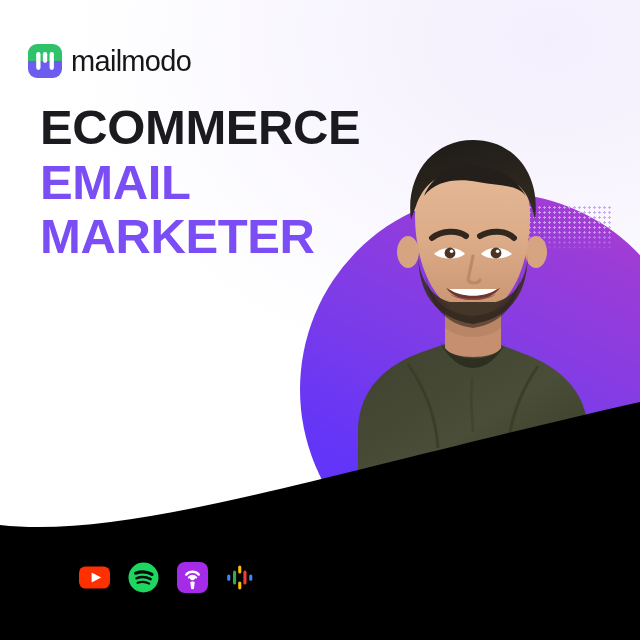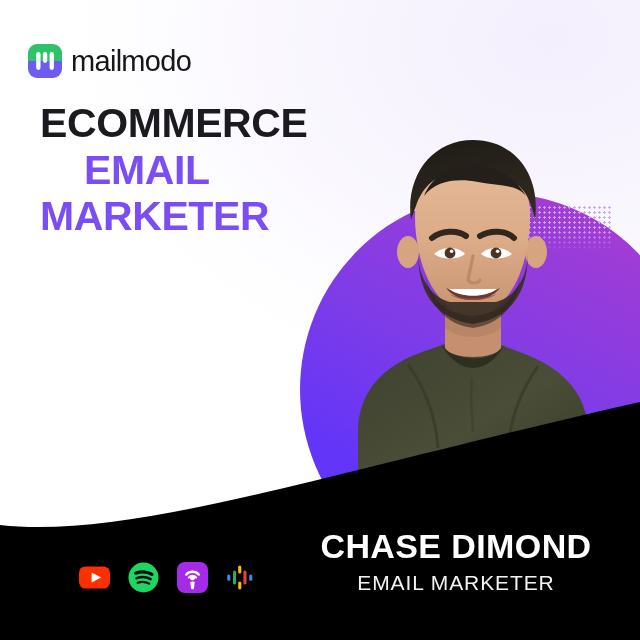--- a/index.html
+++ b/index.html
@@ -101,27 +101,27 @@
 
   
   .headline {
     position: absolute;
     left: 40px;
     top: 103px;
     line-height: 0.99;
   }
   .headline .line {
     display: block;
-    font-size: 41px;
+    font-size: 49px;
     font-weight: 700;
     letter-spacing: -0.4px;
     white-space: nowrap;
   }
   .headline .l1 { color: #1b1b1f; }
-  .headline .l2 { color: #7b4df5; margin-top: 6px; margin-left: 44px; }
+  .headline .l2 { color: #7b4df5; margin-top: 6px; }
   .headline .l3 { color: #7b4df5; margin-top: 6px; }
 
   
   .speaker {
     position: absolute;
     left: 296px;
     top: 528px;
     width: 320px;
     text-align: center;
   }
@@ -260,24 +260,20 @@
     </span>
     <span class="logo-wordmark">mailmodo</span>
   </div>
 
   <div class="headline">
     <span class="line l1">ECOMMERCE</span>
     <span class="line l2">EMAIL</span>
     <span class="line l3">MARKETER</span>
   </div>
 
-  <div class="speaker">
-    <div class="speaker-name">CHASE DIMOND</div>
-    <div class="speaker-role">EMAIL MARKETER</div>
-  </div>
 
   <div class="platform-row">
 
     <span class="platform-icon">
       <svg viewBox="0 0 33 33" width="33" height="33">
         <rect x="1" y="5.5" width="31" height="22" rx="6.4" fill="#FF3000"></rect>
         <path d="M13.6 11.6 L23.2 16.5 L13.6 21.4 Z" fill="#ffffff"></path>
       </svg>
     </span>
 

